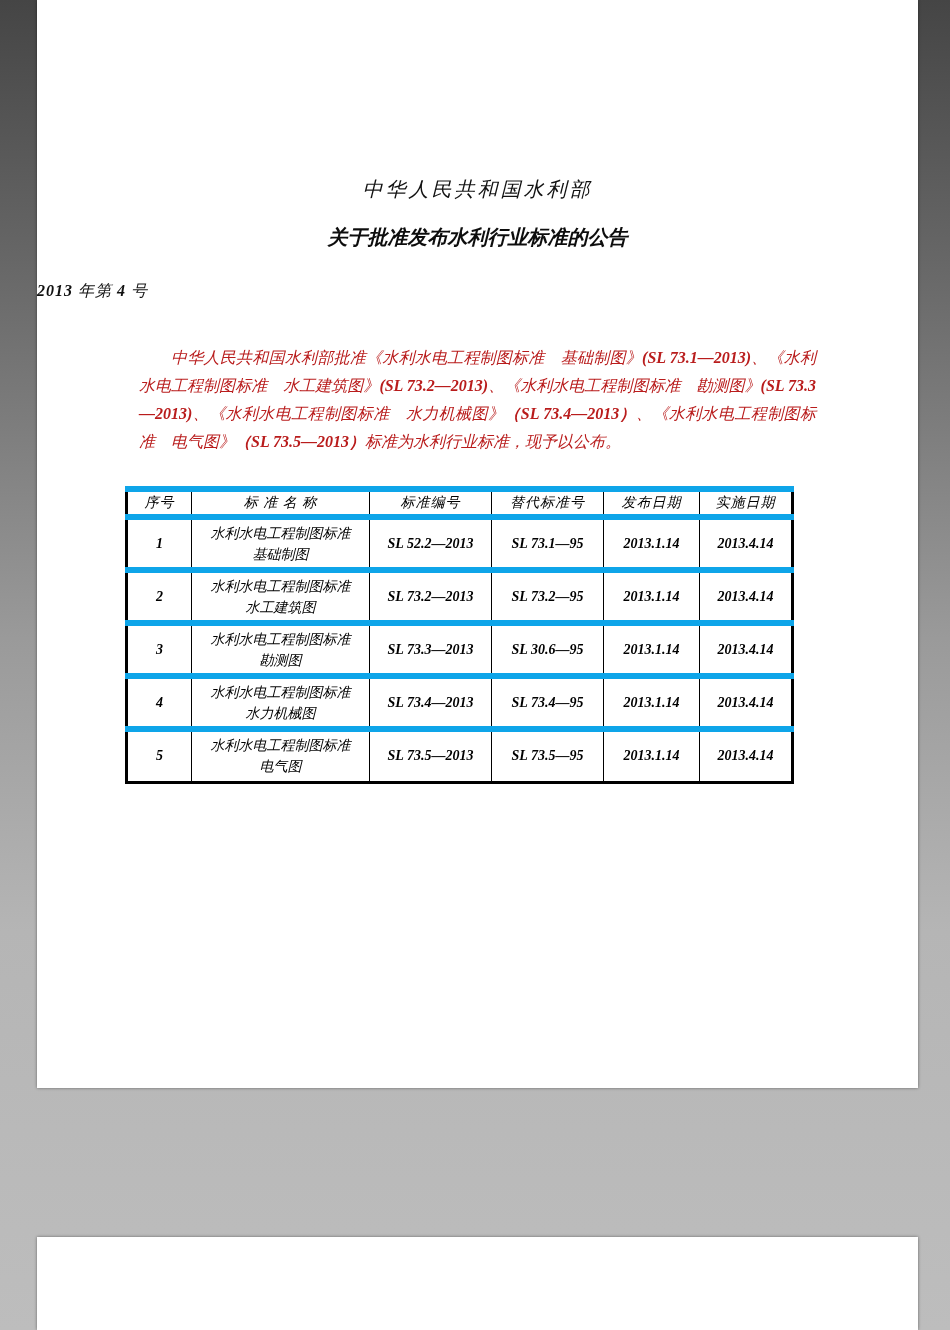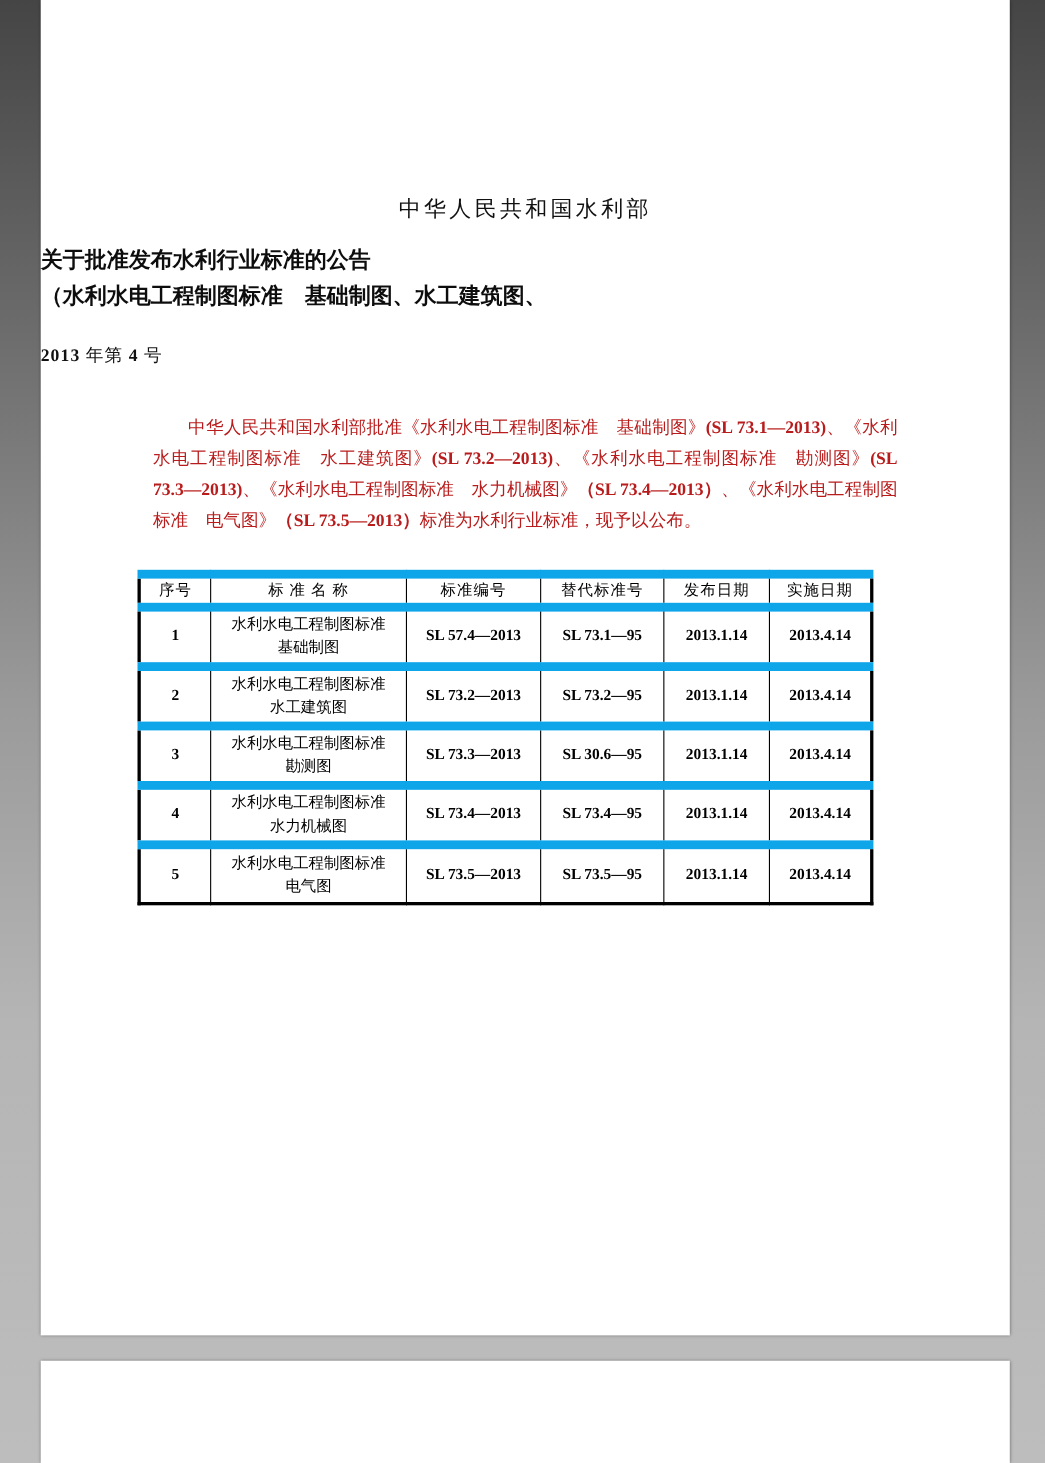--- a/index.html
+++ b/index.html
@@ -7,70 +7,69 @@
   body {
     position:relative;
     font-family:"Liberation Serif","DejaVu Serif",serif;
     background:linear-gradient(180deg,#454545 0%,#6b6b6b 22%,#9a9a9a 48%,#b5b5b5 70%,#bdbdbd 100%);
     overflow:hidden;
   }
   .page {
     position:absolute; left:37px; width:881px; background:#ffffff;
     box-shadow:0 0 3px rgba(0,0,0,.45);
   }
-  .page-1 { top:0; height:1214px; }
+  .page-1 { top:0; height:1088px;font-style:italic; }
   .page-2 { top:1237px; height:93px; }
   .ministry-title {
     margin-top:176px; text-align:center;
     font-size:20px; letter-spacing:3px; color:#111; font-weight:500;
   }
   .announce-title {
-    margin-top:18px; 
+    margin-top:18px; text-align:center;
     font-size:20px; font-weight:700; line-height:32px; color:#0d0d0d;
   }
   .issue-no {
     margin-top:28px; text-align:left; font-size:16px; color:#111;
     letter-spacing:1px;
   }
   .body-para {
     margin:42px auto 0; width:677px;
     font-size:16px; line-height:28px; text-align:justify;
     text-indent:2em; color:#b91c1c;
   }
   .std-table {
     margin:30px 0 0 88px; border-collapse:collapse; table-layout:fixed;
     width:666px; font-size:14px; color:#000;
     border:3px solid #000;
   }
   .std-table th, .std-table td {
     border:1px solid #000; text-align:center; vertical-align:middle;
     padding:2px 2px;
   }
-  .std-table tr { border-top:8px solid #0ea5e9; }
+  .std-table tr { border-top:6px solid #0ea5e9; }
   .std-table th { font-weight:500; height:28px; letter-spacing:1px; }
   .std-table td { height:53px; }
   .num-bold { font-weight:700; font-family:"Liberation Serif","DejaVu Serif",serif; }
   .name-cell div { line-height:21px; }
   .signature {
     margin-top:46px; margin-right:140px; text-align:right;
   }
   .sig-inner { display:inline-block; text-align:center; }
   .sig-org { font-size:17px; letter-spacing:8px; color:#0d0d0d; font-weight:600; }
   .sig-date { margin-top:8px; font-size:15px; color:#0d0d0d; letter-spacing:1px; }
 </style>
 </head>
 <body>
 
 <div class="page page-1">
 
   <div class="ministry-title">中华人民共和国水利部</div>
 
   <div class="announce-title">
     <div>关于批准发布水利行业标准的公告</div>
-    <div>（水利水电工程制图标准　基础制图、水工建筑图、</div>
   </div>
 
   <div class="issue-no"><span style="font-weight: 700;">2013</span><span> 年第 </span><span style="font-weight: 700;">4</span><span> 号</span></div>
 
   <p class="body-para"><span>中华人民共和国水利部批准《水利水电工程制图标准　基础制图》</span><span style="font-weight: 700;">(SL 73.1—2013)</span><span>、《水利水电工程制图标准　水工建筑图》</span><span style="font-weight: 700;">(SL 73.2—2013)</span><span>、《水利水电工程制图标准　勘测图》</span><span style="font-weight: 700;">(SL 73.3—2013)</span><span>、《水利水电工程制图标准　水力机械图》</span><span style="font-weight: 700;">（SL 73.4—2013）</span><span>、《水利水电工程制图标准　电气图》</span><span style="font-weight: 700;">（SL 73.5—2013）</span><span>标准为水利行业标准，现予以公布。</span></p>
 
   <table class="std-table">
     <colgroup>
       <col style="width:65px">
         <col style="width:178px">
@@ -89,21 +88,21 @@
         <th>实施日期</th>
       </tr>
     </thead>
     <tbody>
       <tr>
         <td class="num-bold">1</td>
         <td class="name-cell">
           <div>水利水电工程制图标准</div>
           <div>基础制图</div>
         </td>
-        <td class="num-bold">SL 57.4—2013</td>
+        <td class="num-bold">SL 52.2—2013</td>
         <td class="num-bold">SL 73.1—95</td>
         <td class="num-bold">2013.1.14</td>
         <td class="num-bold">2013.4.14</td>
       </tr>
       <tr>
         <td class="num-bold">2</td>
         <td class="name-cell">
           <div>水利水电工程制图标准</div>
           <div>水工建筑图</div>
         </td>

